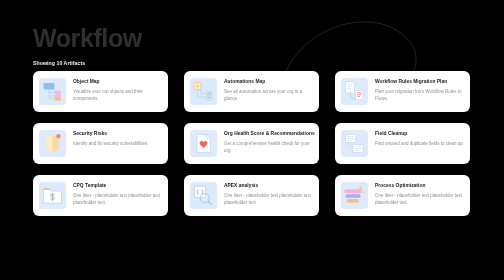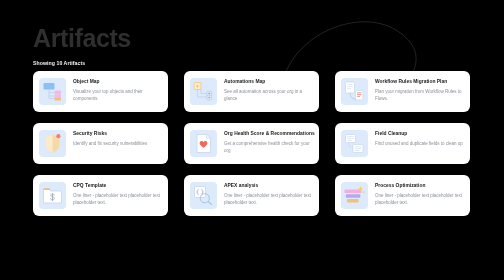--- a/index.html
+++ b/index.html
@@ -111,21 +111,21 @@
   }
 </style>
 </head>
 <body>
 
 <svg id="decor-arc" viewBox="0 0 504 280" preserveAspectRatio="none">
   <path d="M 282 83 C 295 32 360 8 396 30 C 425 48 418 70 404 84" fill="none" stroke="#2c2c2c" stroke-width="0.8"></path>
 </svg>
 
 <div id="page-header">
-  <div id="page-title">Artifacts</div>
+  <div id="page-title">Workflow</div>
   <div id="artifact-count">Showing 10 Artifacts</div>
 </div>
 
 <div id="card-grid">
 
   <div class="artifact-card">
     <div class="card-icon-tile">
       <svg width="27" height="27" viewBox="0 0 27 27">
         <rect x="4.5" y="5" width="11" height="6.5" rx="1" fill="#8cc0f0"></rect>
         <path d="M10 11.5 L10 20.5 M10 14.5 L15.5 14.5 M10 18 L15.5 18 M10 20.5 L15.5 20.5" stroke="#b9cfe6" stroke-width="0.7" fill="none"></path>

